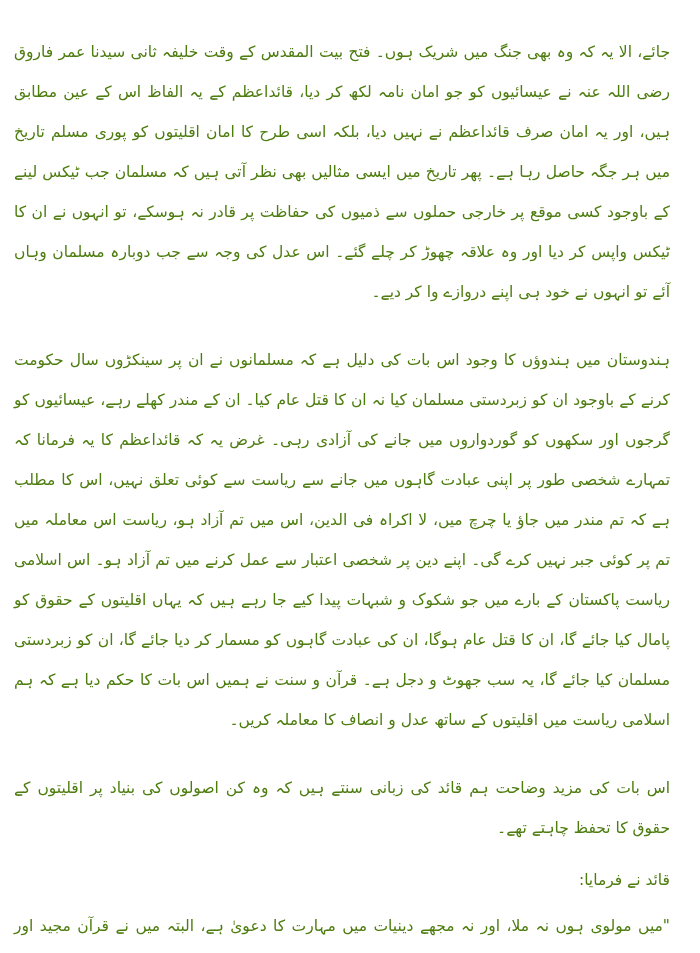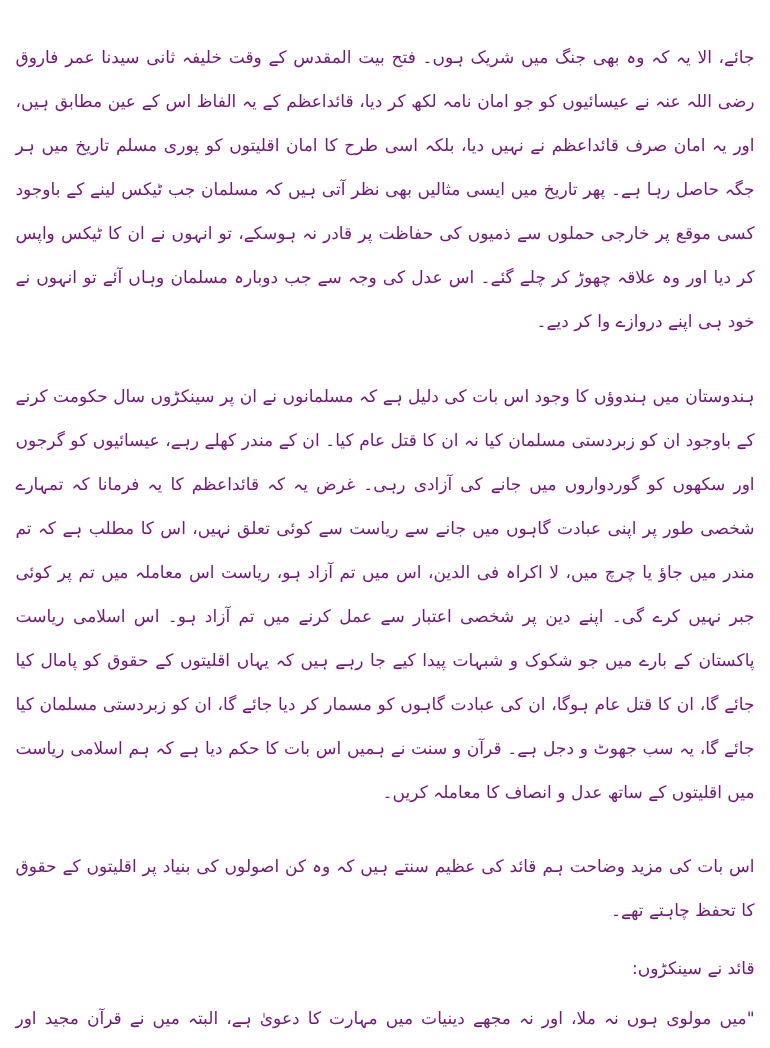--- a/index.html
+++ b/index.html
@@ -6,22 +6,22 @@
     margin: 0;
     padding: 0;
     background: #ffffff;
   }
   .page {
     position: relative;
     width: 700px;
     height: 953px;
     box-sizing: border-box;
     background: #ffffff;
-    color: #701a75;
-    padding: 32px 14px 0 14px;
+    color: #4d7c0f;
+    padding: 32px 30px 0 14px;
     overflow: hidden;
     direction: rtl;
     font-family: "DejaVu Sans", sans-serif;
     font-size: 15.5px;
   }
   .para {
     margin: 0 0 28px 0;
     line-height: 40px;
     text-align: justify;
     
@@ -42,19 +42,19 @@
 </style>
 </head>
 <body>
 
 <div class="page">
 
   <p class="para">جائے، الا یہ کہ وہ بھی جنگ میں شریک ہوں۔ فتح بیت المقدس کے وقت خلیفہ ثانی سیدنا عمر فاروق رضی اللہ عنہ نے عیسائیوں کو جو امان نامہ لکھ کر دیا، قائداعظم کے یہ الفاظ اس کے عین مطابق ہیں، اور یہ امان صرف قائداعظم نے نہیں دیا، بلکہ اسی طرح کا امان اقلیتوں کو پوری مسلم تاریخ میں ہر جگہ حاصل رہا ہے۔ پھر تاریخ میں ایسی مثالیں بھی نظر آتی ہیں کہ مسلمان جب ٹیکس لینے کے باوجود کسی موقع پر خارجی حملوں سے ذمیوں کی حفاظت پر قادر نہ ہوسکے، تو انہوں نے ان کا ٹیکس واپس کر دیا اور وہ علاقہ چھوڑ کر چلے گئے۔ اس عدل کی وجہ سے جب دوبارہ مسلمان وہاں آئے تو انہوں نے خود ہی اپنے دروازے وا کر دیے۔</p>
 
   <p class="para"><span>ہندوستان میں ہندوؤں کا وجود اس بات کی دلیل ہے کہ مسلمانوں نے ان پر سینکڑوں سال حکومت کرنے کے باوجود ان کو زبردستی مسلمان کیا نہ ان کا قتل عام کیا۔ ان کے مندر کھلے رہے، عیسائیوں کو گرجوں اور سکھوں کو گوردواروں میں جانے کی آزادی رہی۔ غرض یہ کہ قائداعظم کا یہ فرمانا کہ تمہارے شخصی طور پر اپنی عبادت گاہوں میں جانے سے ریاست سے کوئی تعلق نہیں، اس کا مطلب ہے کہ تم مندر میں جاؤ یا چرچ میں، </span><span class="quran-bold">لا اکراہ فی الدین</span><span>، اس میں تم آزاد ہو، ریاست اس معاملہ میں تم پر کوئی جبر نہیں کرے گی۔ اپنے دین پر شخصی اعتبار سے عمل کرنے میں تم آزاد ہو۔ اس اسلامی ریاست پاکستان کے بارے میں جو شکوک و شبہات پیدا کیے جا رہے ہیں کہ یہاں اقلیتوں کے حقوق کو پامال کیا جائے گا، ان کا قتل عام ہوگا، ان کی عبادت گاہوں کو مسمار کر دیا جائے گا، ان کو زبردستی مسلمان کیا جائے گا، یہ سب جھوٹ و دجل ہے۔ قرآن و سنت نے ہمیں اس بات کا حکم دیا ہے کہ ہم اسلامی ریاست میں اقلیتوں کے ساتھ عدل و انصاف کا معاملہ کریں۔</span></p>
 
-  <p class="para tight">اس بات کی مزید وضاحت ہم قائد کی عظیم سنتے ہیں کہ وہ کن اصولوں کی بنیاد پر اقلیتوں کے حقوق کا تحفظ چاہتے تھے۔</p>
+  <p class="para tight">اس بات کی مزید وضاحت ہم قائد کی زبانی سنتے ہیں کہ وہ کن اصولوں کی بنیاد پر اقلیتوں کے حقوق کا تحفظ چاہتے تھے۔</p>
 
-  <p class="para said-line">قائد نے سینکڑوں:</p>
+  <p class="para said-line">قائد نے فرمایا:</p>
 
   <p class="para quote">"میں مولوی ہوں نہ ملا، اور نہ مجھے دینیات میں مہارت کا دعویٰ ہے، البتہ میں نے قرآن مجید اور اسلامی قوانین کے مطالعہ کی اپنے تئیں کوشش کی ہے، اس عظیم الشان کتاب میں اسلامی زندگی سے متعلق ہدایات کے باب میں</p>
 
 </div>
 
 </body></html>

